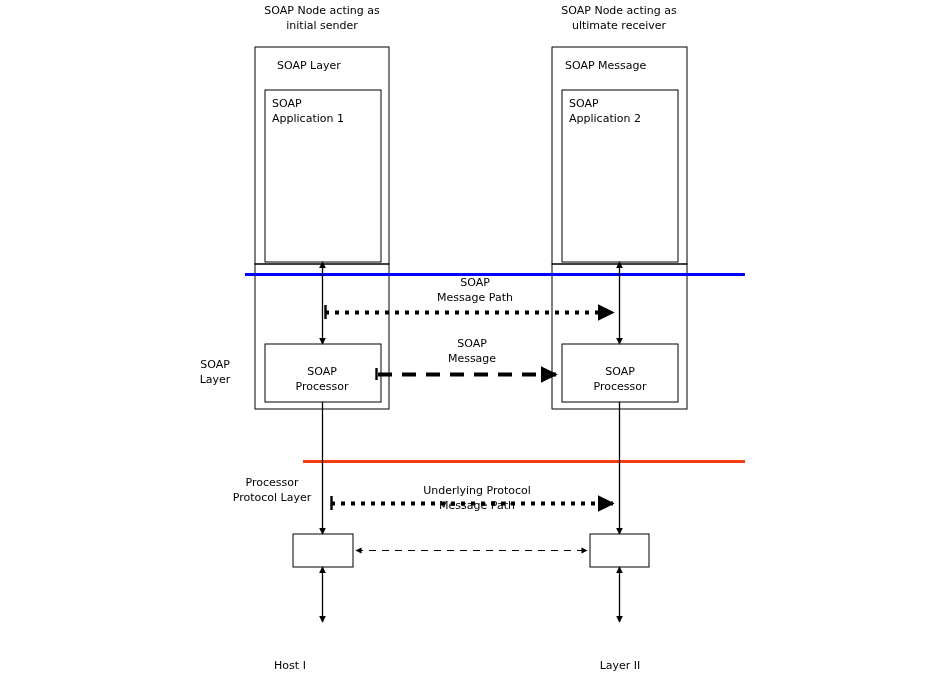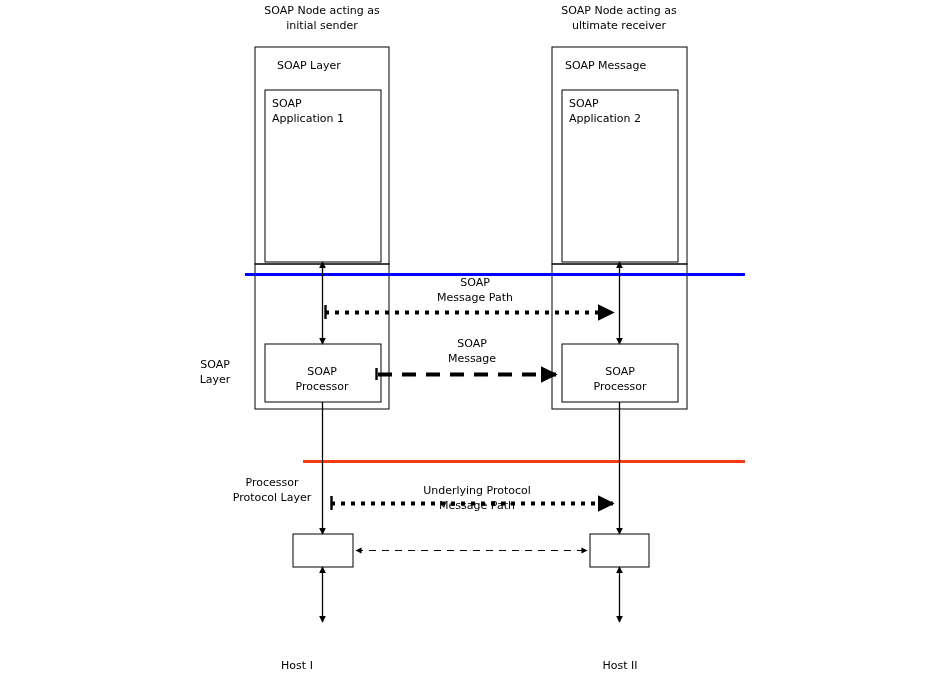--- a/index.html
+++ b/index.html
@@ -131,17 +131,17 @@
 
   <div class="lbl center" style="left:472px; top:336px;">SOAP
 Message</div>
 
   <div class="lbl center" style="left:272px; top:475px;">Processor
 Protocol Layer</div>
 
   <div class="lbl center" style="left:477px; top:483px;">Underlying Protocol
 Message Path</div>
 
-  <div class="lbl center" style="left:297px; top:658px;text-align:center;">Host I</div>
+  <div class="lbl center" style="left:290px; top:658px;text-align:center;">Host I</div>
 
-  <div class="lbl center" style="left:620px; top:658px;">Host II</div>
+  <div class="lbl center" style="left:620px; top:658px;">Layer II</div>
 
 </div>
 
 </body></html>

